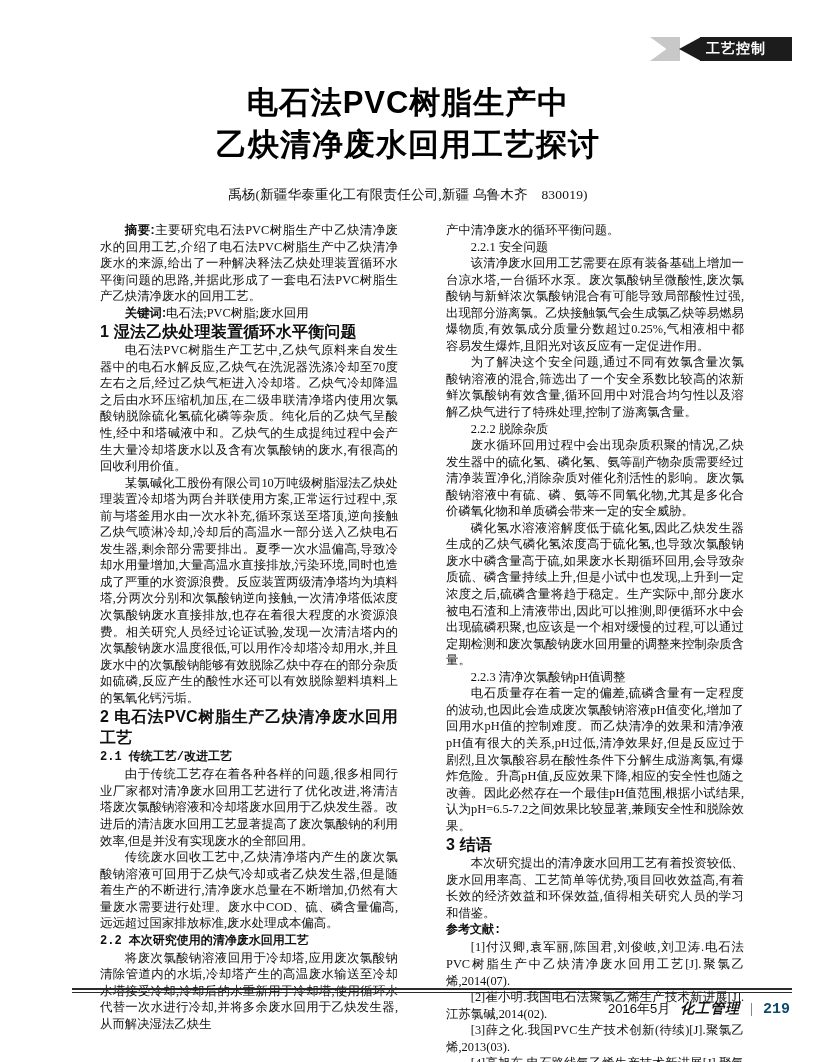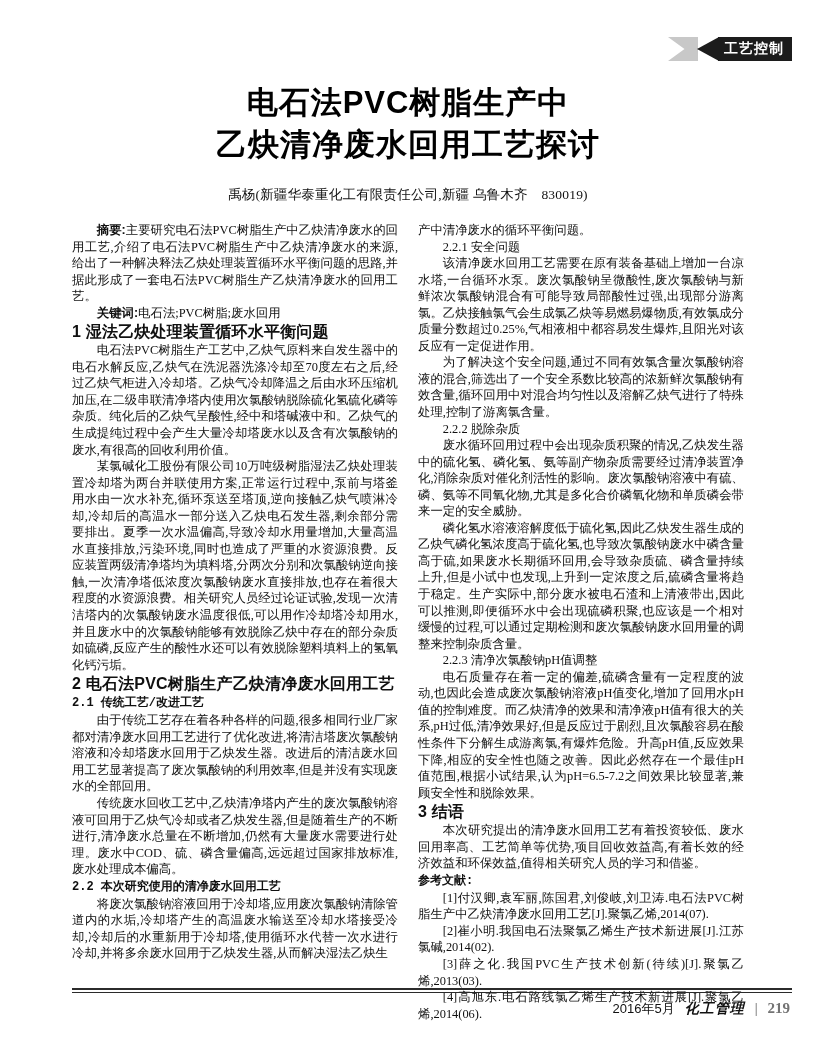--- a/index.html
+++ b/index.html
@@ -40,21 +40,21 @@
     clip-path: polygon(100% 0, 100% 100%, 0 50%);
     margin-left: -1px;
   }
   .header-tag {
     background: #1c1c1c;
     color: #ffffff;
     font-family: "Liberation Sans", sans-serif;
     font-weight: bold;
     font-size: 14px;
     letter-spacing: 1px;
-    padding: 0 8px 0 6px;
+    padding: 0 26px 0 6px;
     display: flex;
     align-items: center;
     margin-left: -1px;
   }
 
   
   .title-block {
     position: absolute;
     top: 82px;
     left: 60px;
@@ -86,20 +86,21 @@
     display: flex;
     gap: 20px;
   }
   .col {
     width: 326px;
     font-size: 12.4px;
     line-height: 16.55px;
     color: #101010;
     text-align: justify;
     text-justify: inter-ideograph;
+    margin-left: 28px;
   }
   .col p {
     margin: 0;
   }
   .indent2 {
     text-indent: 2em;
   }
   .indent0 {
     text-indent: 0;
   }
@@ -166,24 +167,24 @@
     font-weight: bold;
     font-size: 14px;
     color: #111;
     letter-spacing: 1px;
   }
   .footer-sep {
     color: #555;
     font-size: 14px;
   }
   .footer-page {
-    font-family: Liberation Serif, serif;
+    font-family: Liberation Mono, monospace;
     font-weight: bold;
     font-size: 15px;
-    color: #737373;
+    color: #0c4a6e;
   }
 </style>
 </head>
 <body>
 
 <div class="page">
 
   <div class="header-band">
     <div class="header-arrow"></div>
     <div class="header-arrow2"></div>

